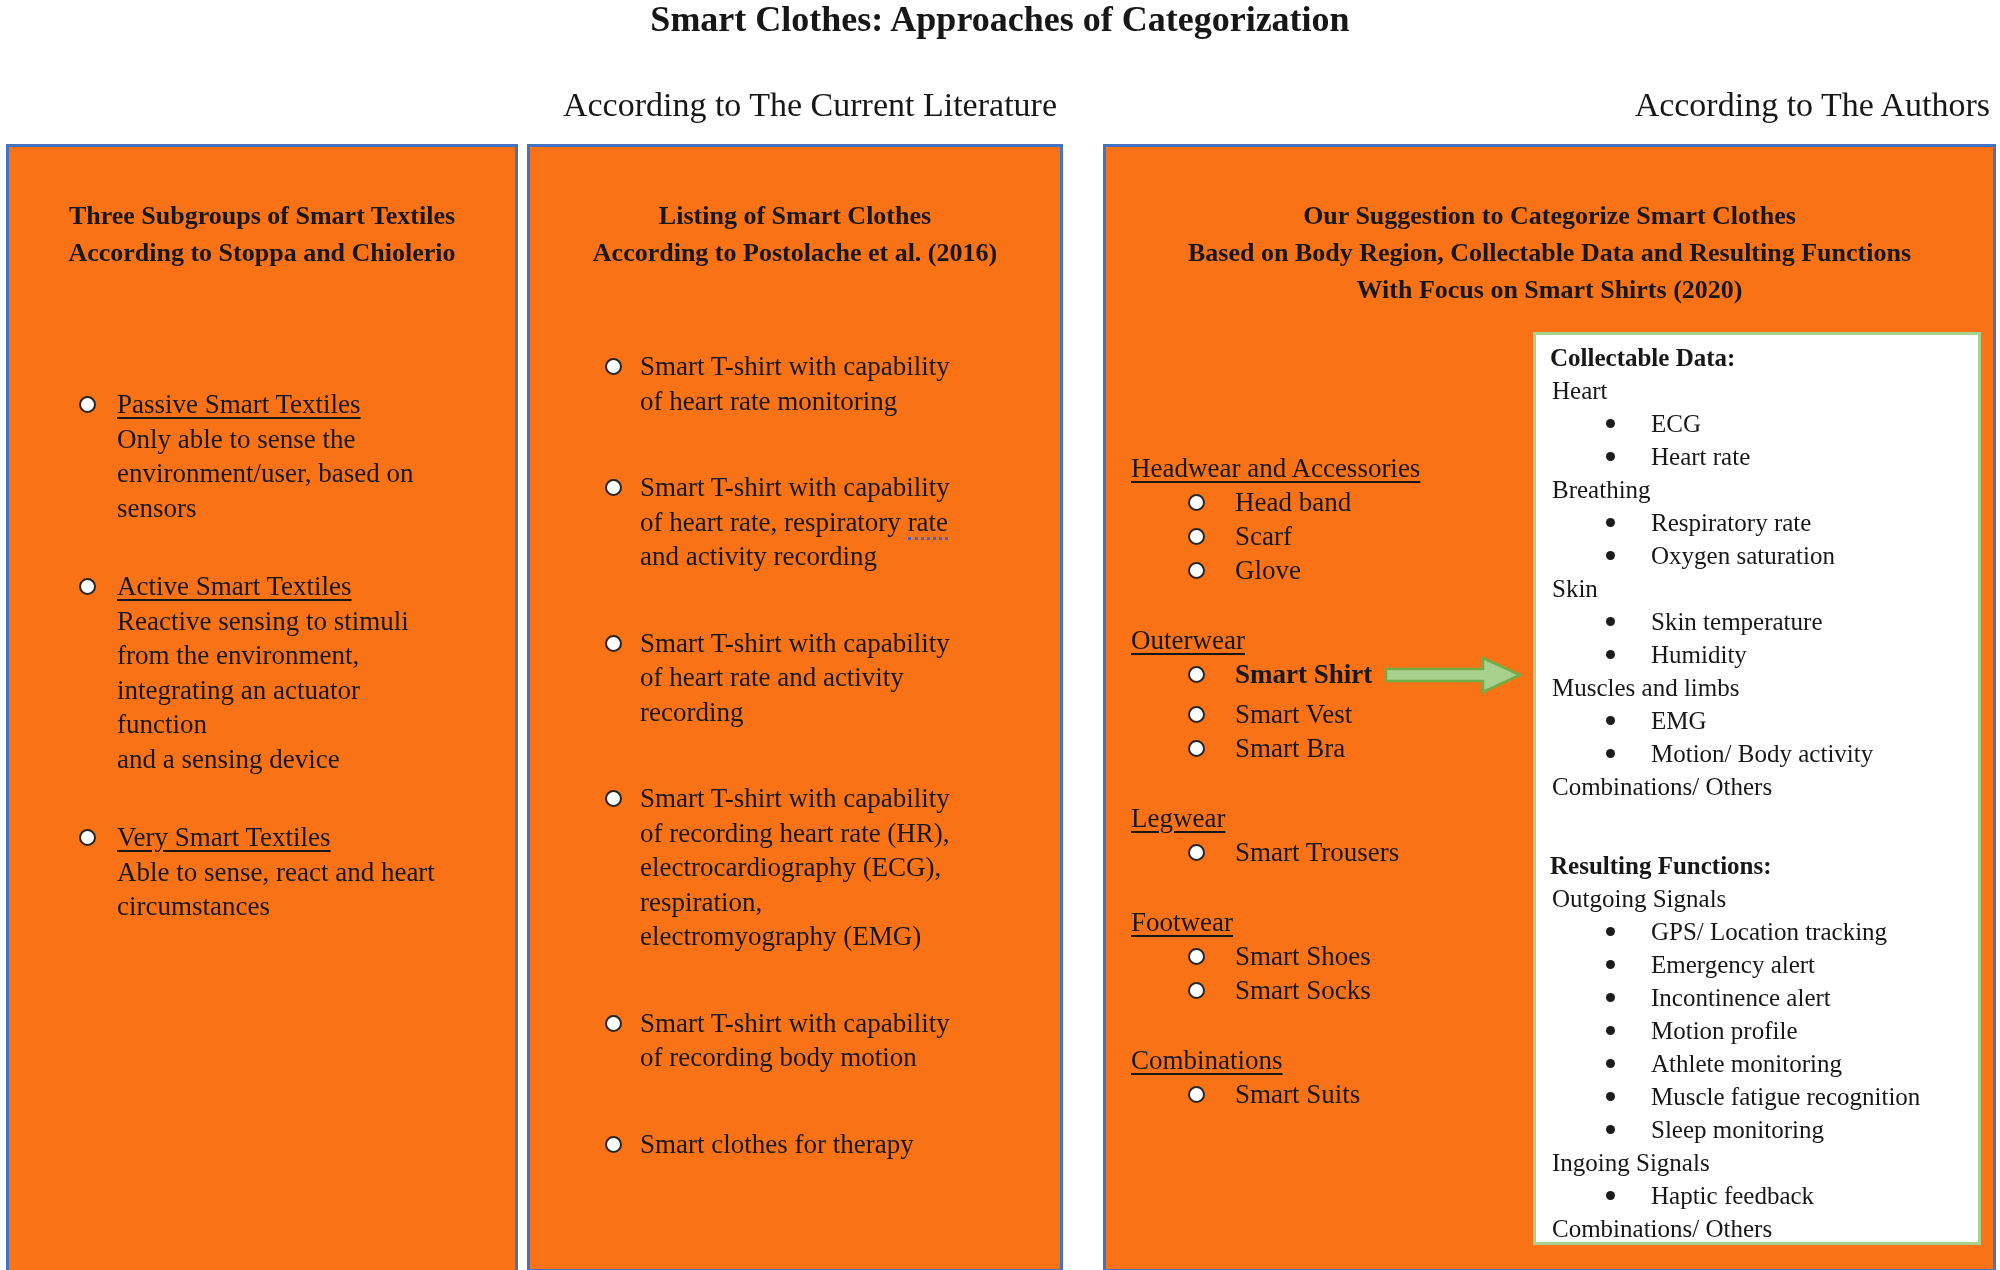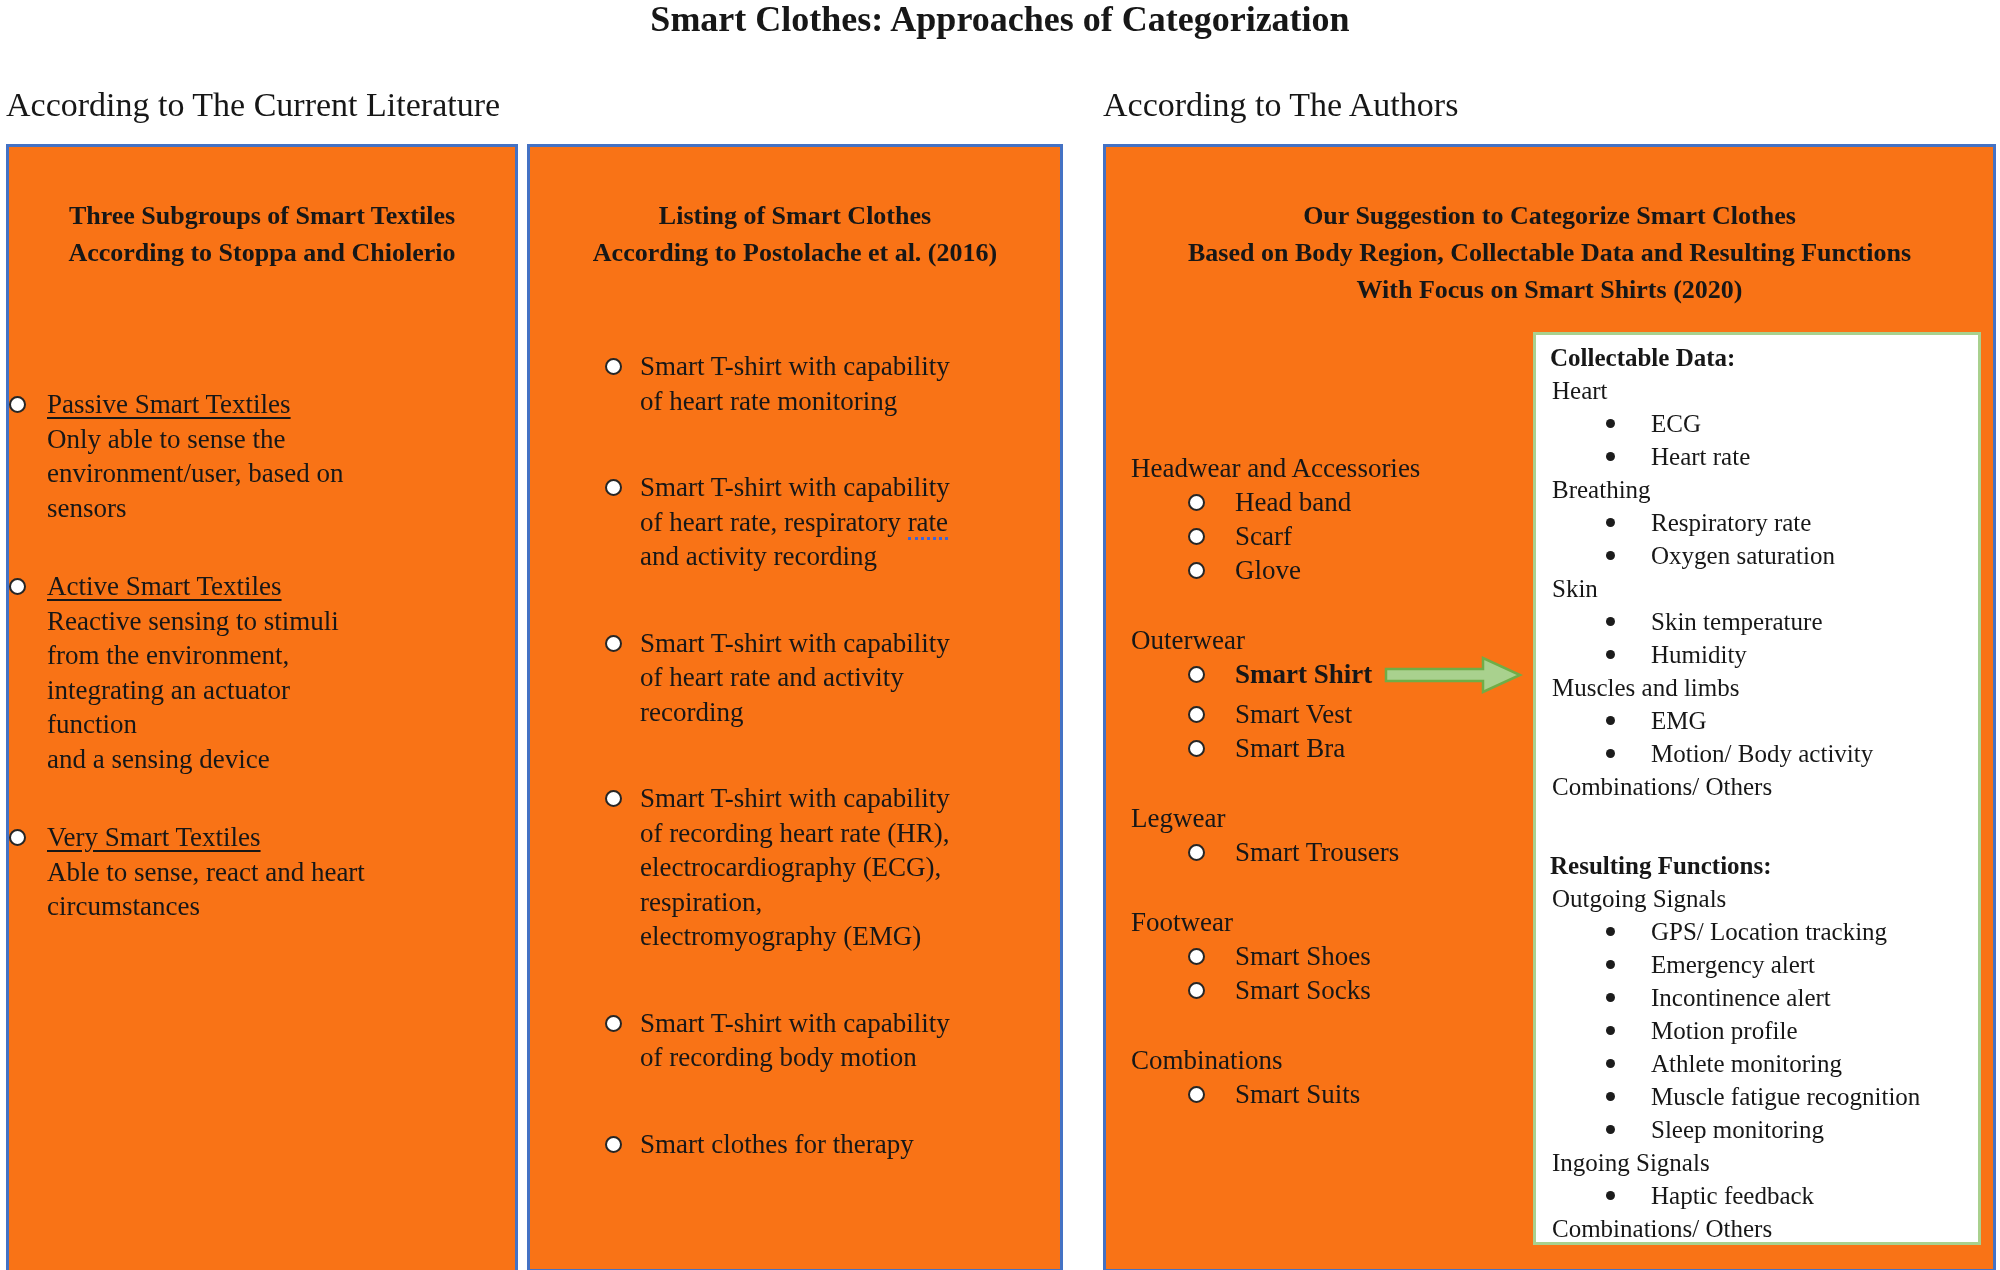--- a/index.html
+++ b/index.html
@@ -1,43 +1,43 @@
 <!DOCTYPE html>
 <html><head>
 <meta charset="utf-8">
 <style>
   html,body{margin:0;padding:0}
   body{width:2000px;height:1270px;position:relative;background:#ffffff;color:#171717;
        font-family:"Liberation Serif","DejaVu Serif",serif;
        --box-border:#4472c4;--green-border:#a9d18e;--spell:#3c64d8;}
   .fig-title{position:absolute;top:-4px;left:0;width:2000px;text-align:center;
              font-size:36px;font-weight:bold;line-height:46px;}
-  .col-header{position:absolute;top:84px;text-align:left;font-size:34px;line-height:42px;}
+  .col-header{position:absolute;top:84px;text-align:right;font-size:34px;line-height:42px;}
   .header-left{left:6px;width:1051px;}
   .header-right{left:1103px;width:887px;}
   .box{position:absolute;top:144px;border:3px solid var(--box-border);background:#f97316;}
   .box1{left:6px;width:506px;height:1124px;}
   .box2{left:527px;width:530px;height:1122px;}
   .box3{left:1103px;width:887px;height:1122px;}
   .box-title{margin-top:50px;text-align:center;font-weight:bold;font-size:26px;line-height:37px;}
   .list{margin:0;padding:0;}
   .list-item{display:flex;align-items:flex-start;}
   .ring{width:13px;height:13px;border:2px solid #262626;border-radius:50%;margin-top:9px;flex:0 0 auto;background:#fff;}
   .box1 .list{margin-top:116px;}
-  .box1 .list-item{margin-bottom:44px;}
+  .box1 .list-item{padding-left:70px;margin-bottom:44px;}
   .box1 .ring{margin-right:21px;}
   .box2 .list{margin-top:78px;}
   .box2 .list-item{padding-left:75px;margin-bottom:52px;}
   .box2 .ring{margin-right:18px;}
   .li-body{font-size:27px;line-height:34.5px;}
   .li-title{text-decoration:underline;text-underline-offset:4px;}
   .spell{border-bottom:3px dotted var(--spell);}
   .cats{margin-top:143px;padding-left:25px;}
   .cat{margin-bottom:36px;}
-  .cat-label{font-size:27px;line-height:34px;text-underline-offset:4px;display:inline-block;}
+  .cat-label{font-size:27px;line-height:34px;text-decoration:underline;text-underline-offset:4px;display:inline-block;}
   .cat-item{display:flex;align-items:flex-start;padding-left:57px;font-size:27px;line-height:34px;}
   .cat-item .ring{margin-right:30px;}
   .cat-item-label.bold{font-weight:bold;}
   .arrow-svg{margin:-4px 0 0 12px;flex:0 0 auto;}
   .green-panel{position:absolute;left:427px;top:185px;width:448px;height:913px;
                border:3px solid var(--green-border);padding:6px 14px;box-sizing:border-box;background:#fff;}
   .g-heading{font-weight:bold;font-size:25px;line-height:33px;}
   .g-group{font-size:25px;line-height:33px;padding-left:2px;}
   .g-bullet{display:flex;align-items:flex-start;font-size:25px;line-height:33px;padding-left:56px;}
   .dot{width:9px;height:9px;border-radius:50%;background:#1c1c1c;margin:12px 36px 0 0;flex:0 0 auto;}

